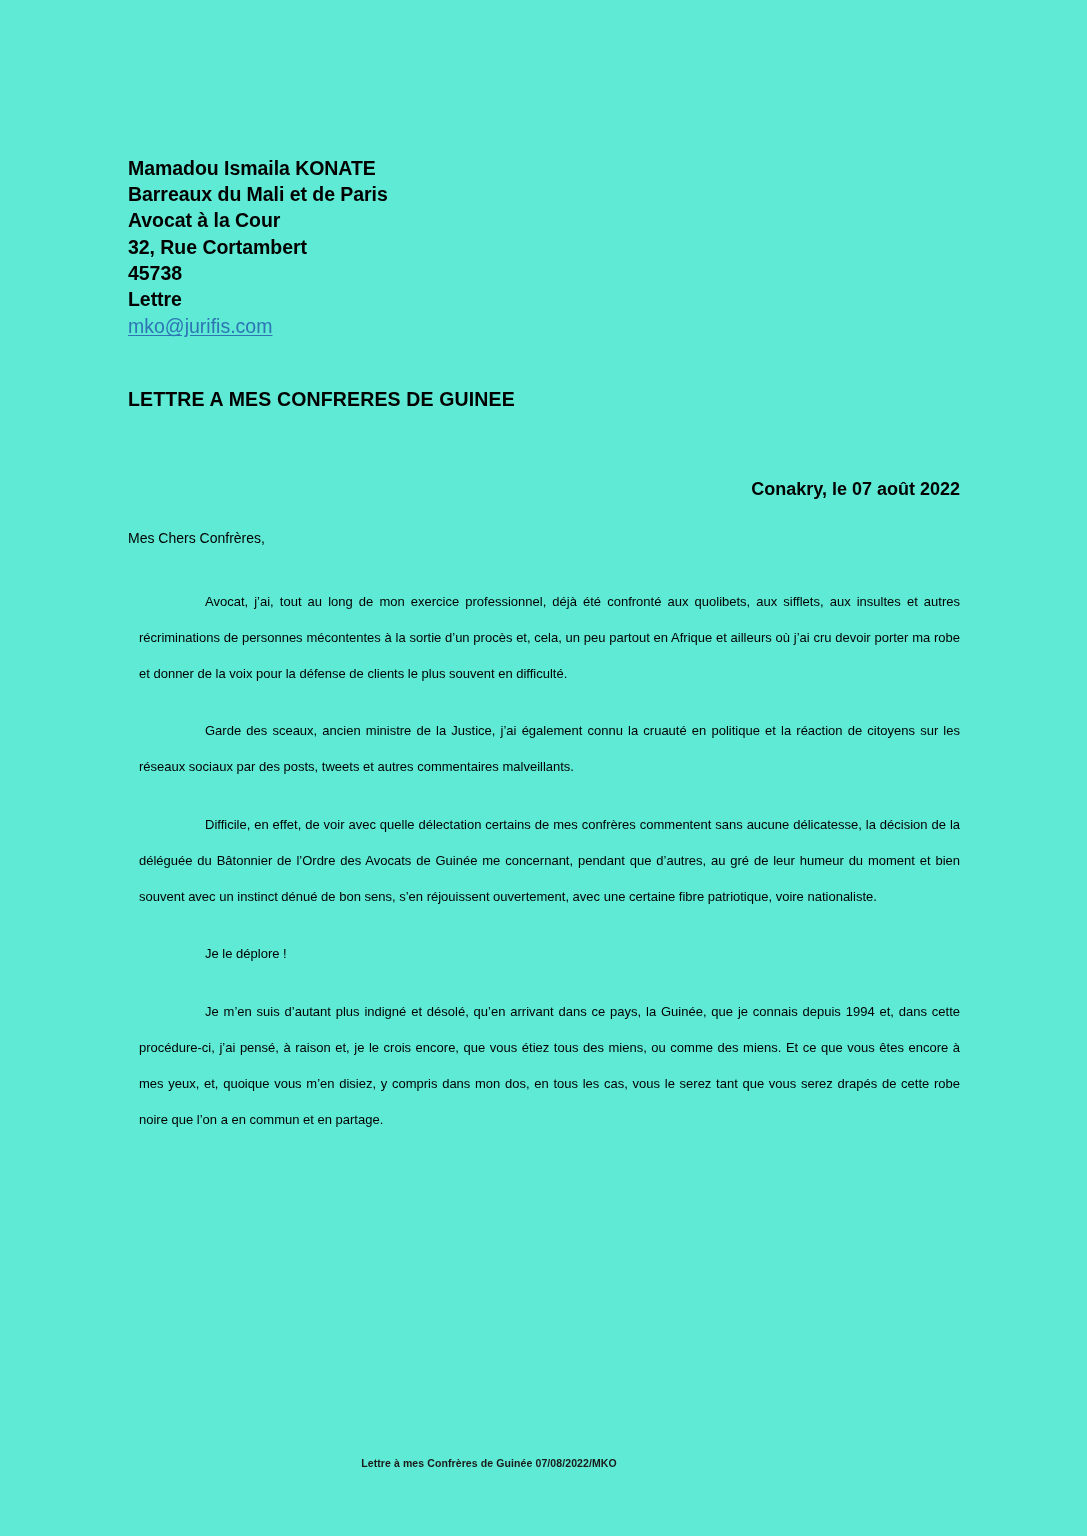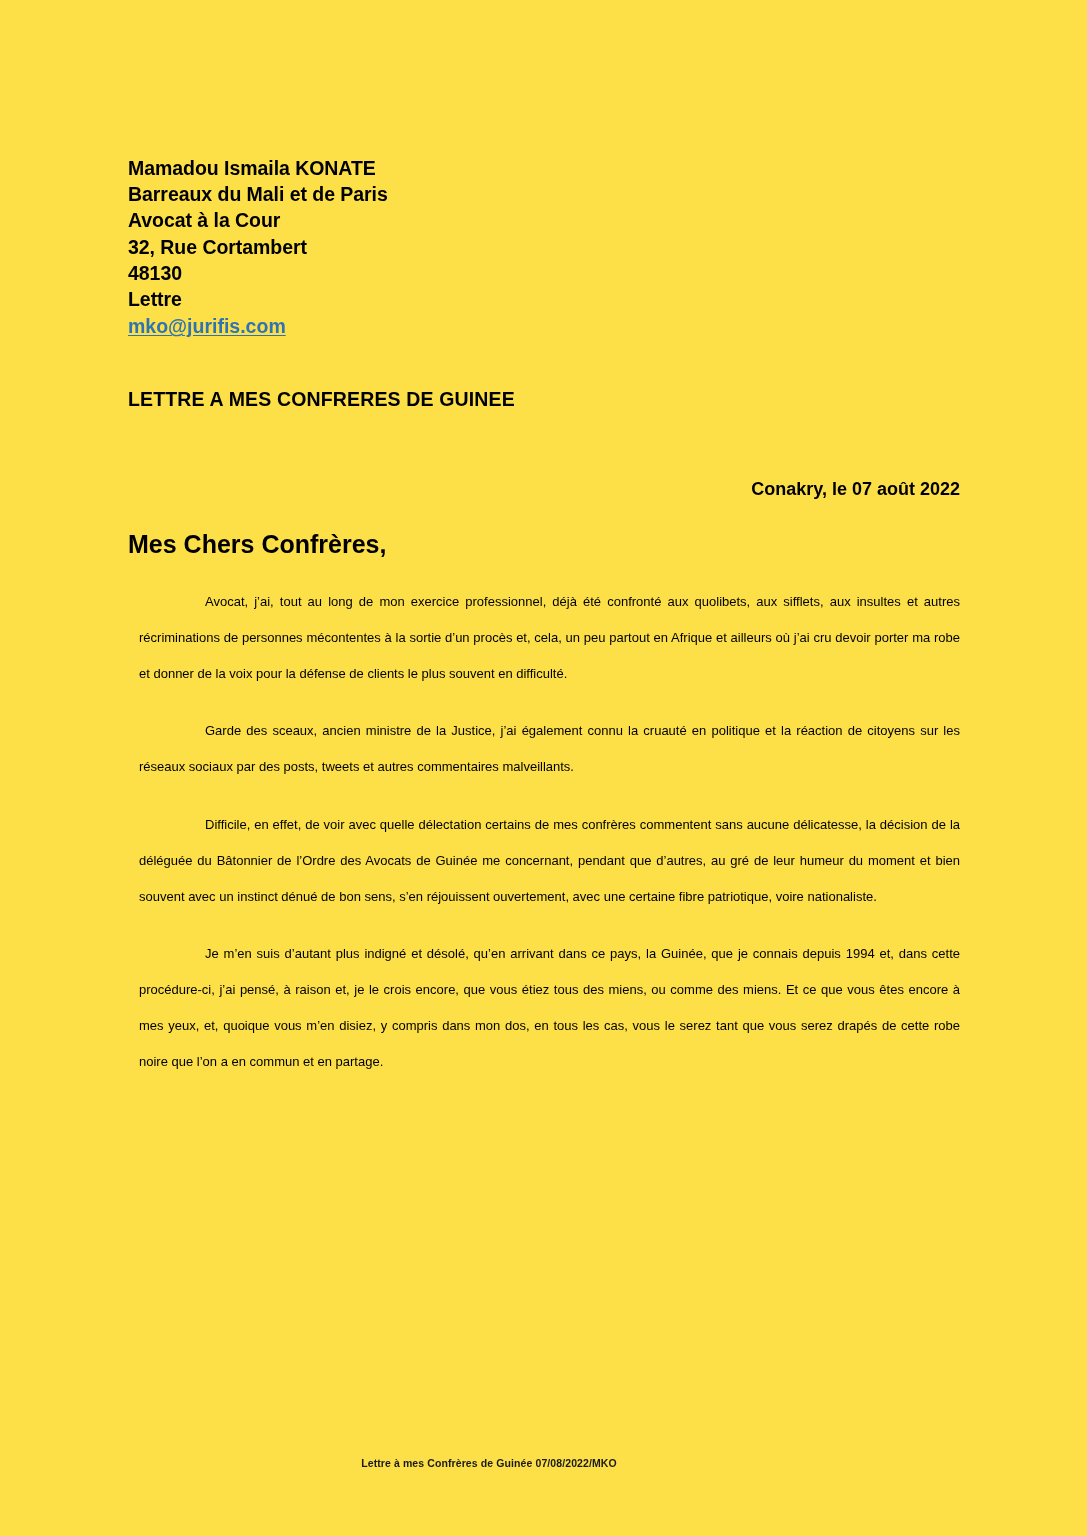--- a/index.html
+++ b/index.html
@@ -9,21 +9,21 @@
   }
   body {
     font-family: "Liberation Sans", "DejaVu Sans", sans-serif;
     color: #000000;
   }
   .page {
     position: relative;
     width: 1087px;
     height: 1536px;
     margin: 0 auto;
-    background: #fde047;
+    background: #5eead4;
     overflow: hidden;
     box-sizing: border-box;
     padding-left: 20px;
   }
   .content {
     position: absolute;
     left: 128px;
     top: 0;
     width: 832px;
   }
@@ -41,21 +41,21 @@
     line-height: 26.2px;
     letter-spacing: -0.05px;
     white-space: pre;
   }
   .email-line {
     line-height: 26.2px;
     padding-top: 1px;
   }
   .email-link {
     font-size: 19.5px;
-    font-weight: bold;
+    font-weight: normal;
     color: #2e74b5;
     text-decoration: underline;
     text-underline-offset: 2px;
   }
 
   
   .subject {
     position: absolute;
     left: 0;
     top: 370px;
@@ -76,22 +76,22 @@
     font-size: 18px;
     font-weight: bold;
     white-space: pre;
   }
 
   
   .salutation {
     position: absolute;
     left: 0;
     top: 530px;
-    font-size: 25px;
-    font-weight: bold;
+    font-size: 14px;
+    font-weight: normal;
     white-space: pre;
   }
 
   
   .body-text {
     position: absolute;
     left: 0;
     top: 584px;
     width: 832px;
   }
@@ -129,36 +129,37 @@
 <body>
 
 <div class="page">
   <div class="content">
 
     <div class="sender-block">
       <div class="sender-line">Mamadou Ismaila KONATE</div>
       <div class="sender-line">Barreaux du Mali et de Paris</div>
       <div class="sender-line">Avocat à la Cour</div>
       <div class="sender-line">32, Rue Cortambert</div>
-      <div class="sender-line">48130</div>
+      <div class="sender-line">45738</div>
       <div class="sender-line">Lettre</div>
       <div class="email-line">
         <a class="email-link" href="#">mko@jurifis.com</a>
       </div>
     </div>
 
     <div class="subject">LETTRE A MES CONFRERES DE GUINEE</div>
 
     <div class="placedate">Conakry, le 07 août 2022</div>
 
     <div class="salutation">Mes Chers Confrères,</div>
 
     <div class="body-text">
       <p class="para">Avocat, j’ai, tout au long de mon exercice professionnel, déjà été confronté aux quolibets, aux sifflets, aux insultes et autres récriminations de personnes mécontentes à la sortie d’un procès et, cela, un peu partout en Afrique et ailleurs où j’ai cru devoir porter ma robe et donner de la voix pour la défense de clients le plus souvent en difficulté.</p>
       <p class="para">Garde des sceaux, ancien ministre de la Justice, j’ai également connu la cruauté en politique et la réaction de citoyens sur les réseaux sociaux par des posts, tweets et autres commentaires malveillants.</p>
       <p class="para">Difficile, en effet, de voir avec quelle délectation certains de mes confrères commentent sans aucune délicatesse, la décision de la déléguée du Bâtonnier de l’Ordre des Avocats de Guinée me concernant, pendant que d’autres, au gré de leur humeur du moment et bien souvent avec un instinct dénué de bon sens, s’en réjouissent ouvertement, avec une certaine fibre patriotique, voire nationaliste.</p>
+      <p class="para short">Je le déplore !</p>
       <p class="para">Je m’en suis d’autant plus indigné et désolé, qu’en arrivant dans ce pays, la Guinée, que je connais depuis 1994 et, dans cette procédure-ci, j’ai pensé, à raison et, je le crois encore, que vous étiez tous des miens, ou comme des miens. Et ce que vous êtes encore à mes yeux, et, quoique vous m’en disiez, y compris dans mon dos, en tous les cas, vous le serez tant que vous serez drapés de cette robe noire que l’on a en commun et en partage.</p>
     </div>
 
   </div>
 
   <div class="footer">Lettre à mes Confrères de Guinée 07/08/2022/MKO</div>
 </div>
 
 </body></html>

